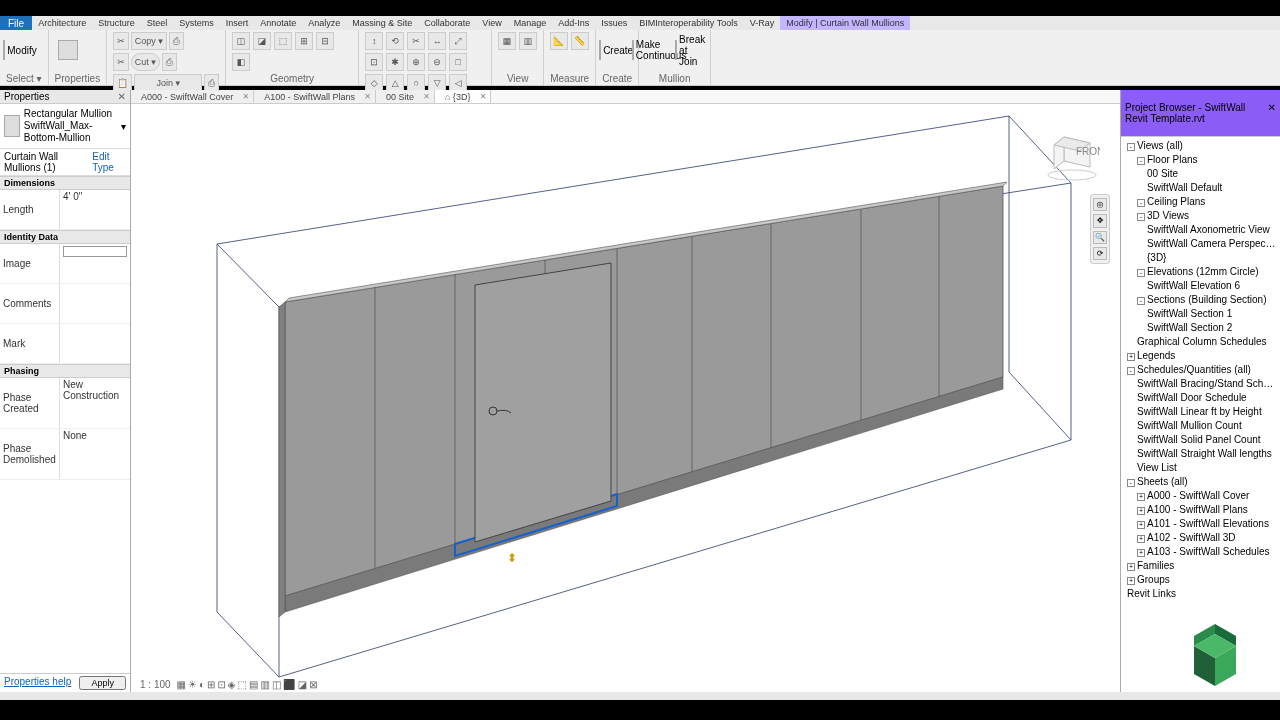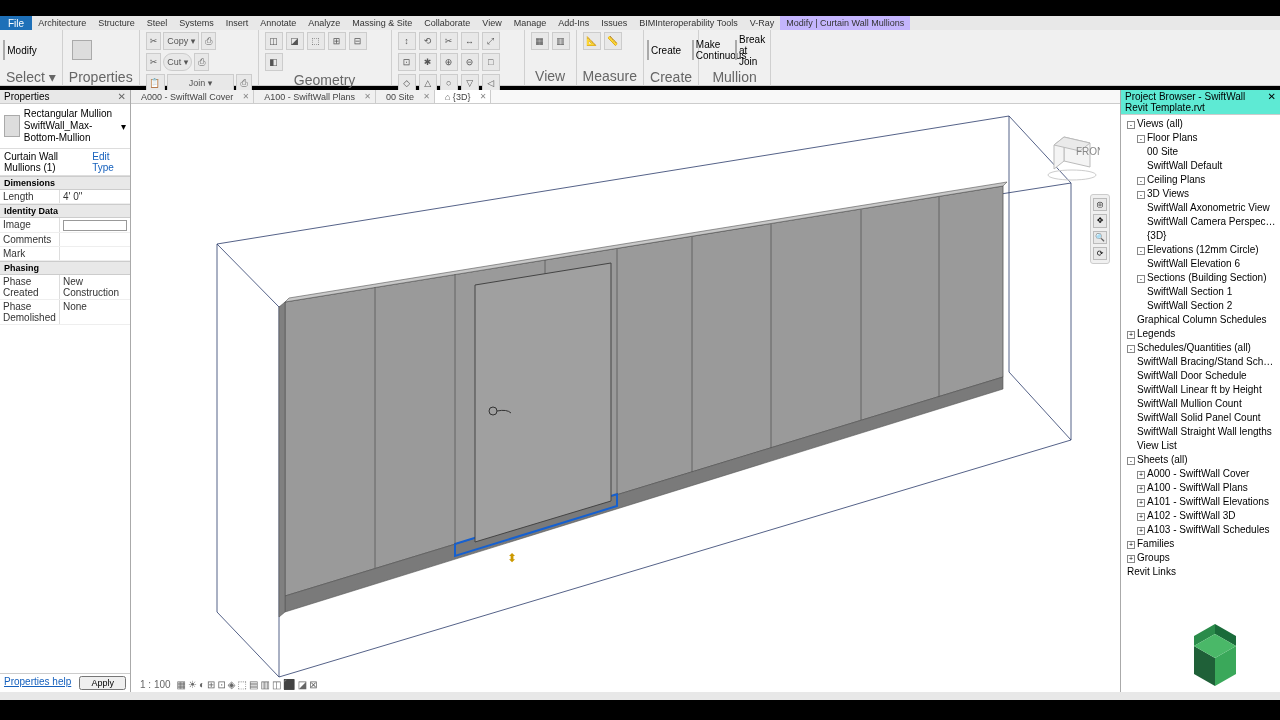--- a/index.html
+++ b/index.html
@@ -5,54 +5,54 @@
 *{margin:0;padding:0;box-sizing:border-box;font-family:'Segoe UI',Arial,sans-serif;font-size:10px;user-select:none}
 body{background:#000;width:1280px;height:720px;overflow:hidden;position:relative}
 .topbar{position:absolute;top:0;left:0;right:0;height:16px;background:#000}
 .menubar{position:absolute;top:16px;left:0;right:0;height:14px;background:#e8e8e8;display:flex;align-items:center}
 .file-tab{background:#1e70b8;color:#fff;padding:0 8px;height:14px;display:flex;align-items:center}
 .menu-items{display:flex;height:14px}
 .menu-item{padding:0 6px;color:#333;cursor:pointer;display:flex;align-items:center;font-size:9px}
 .menu-item.active{background:#c4b5fd}
 .ribbon{position:absolute;top:30px;left:0;right:0;height:56px;background:#f0f0f0;border-bottom:1px solid #ccc;display:flex}
 .ribbon-group{border-right:1px solid #d0d0d0;padding:2px 6px;display:flex;flex-direction:column;justify-content:space-between;height:56px}
-.ribbon-group-label{font-size:14px;color:#666;text-align:center;padding-top:1px}
+.ribbon-group-label{font-size:10px;color:#666;text-align:center;padding-top:1px}
 .ribbon-icons{display:flex;gap:3px;align-items:flex-start;flex-wrap:wrap}
 .rbtn{width:18px;height:18px;background:#e8e8e8;border:1px solid #ccc;display:flex;align-items:center;justify-content:center;font-size:9px;color:#555}
 .rbtn-lg{width:28px;height:36px;display:flex;flex-direction:row;align-items:center;justify-content:center;font-size:8px;gap:2px}
 .rbtn-lg .icon{width:20px;height:20px;background:#ddd;border:1px solid #aaa}
 .doctabs{position:absolute;top:90px;left:131px;right:160px;height:14px;background:#f8f8f8;display:flex;border-bottom:1px solid #ccc}
 .doctab{padding:0 20px 0 10px;border-right:1px solid #ccc;display:flex;align-items:center;font-size:9px;color:#444;position:relative;background:#f0f0f0}
 .doctab.active{background:#fff}
 .doctab .x{position:absolute;right:4px;font-size:8px;color:#888}
 .props{position:absolute;top:90px;left:0;width:131px;bottom:28px;background:#fff;border-right:1px solid #aaa}
 .props-hdr{background:#e8e8e8;padding:1px 4px;font-size:9px;border-bottom:1px solid #ccc;display:flex;justify-content:space-between}
 .props-hdr .x{color:#666}
 .type-sel{padding:4px;display:flex;gap:4px;align-items:center;border-bottom:1px solid #ddd}
 .type-icon{width:22px;height:22px;background:#ddd;border:1px solid #aaa}
 .type-txt{font-size:8px;line-height:1.2}
 .prop-instance{padding:2px 4px;display:flex;justify-content:space-between;border-bottom:1px solid #ddd;font-size:9px}
 .prop-instance a{color:#1560bd;text-decoration:none}
 .prop-cat{background:#e8e8e8;padding:1px 4px;font-size:9px;font-weight:bold;border-bottom:1px solid #ccc;border-top:1px solid #ccc}
 .prop-row{display:flex;border-bottom:1px solid #eee;font-size:9px}
-.prop-row .k{width:60px;padding:1px 3px;border-right:1px solid #ddd;color:#333}
+.prop-row .k{width:60px;padding:14px 3px;border-right:1px solid #ddd;color:#333}
 .prop-row .v{flex:1;padding:1px 3px;color:#333}
 .prop-row .v input{width:100%;border:1px solid #999;font-size:9px;height:11px}
 .props-foot{position:absolute;bottom:0;left:0;right:0;display:flex;justify-content:space-between;padding:2px 4px;border-top:1px solid #ccc;font-size:9px}
 .props-foot a{color:#1560bd}
 .props-foot button{font-size:9px;padding:0 10px}
 .canvas{position:absolute;top:104px;left:131px;right:160px;bottom:28px;background:#fff;overflow:hidden}
 .viewcube{position:absolute;top:25px;right:20px;width:54px;height:54px}
 .viewcube svg{width:100%;height:100%}
 .navbar{position:absolute;top:90px;right:10px;width:20px;height:70px;background:#f0f0f0;border:1px solid #ccc;border-radius:3px;display:flex;flex-direction:column;align-items:center;gap:3px;padding:3px 0}
 .navbtn{width:14px;height:14px;background:#e8e8e8;border:1px solid #bbb;font-size:8px;display:flex;align-items:center;justify-content:center}
 .viewctrl{position:absolute;bottom:2px;left:8px;display:flex;gap:3px;align-items:center;font-size:9px;color:#666}
 .viewctrl span{padding:0 1px}
 .browser{position:absolute;top:90px;right:0;width:160px;bottom:28px;background:#fff;border-left:1px solid #aaa}
-.browser-hdr{background:#5eead4;padding:1px 4px;font-size:9px;border-bottom:1px solid #ccc;display:flex;justify-content:flex-end}
+.browser-hdr{background:#8b5cf6;padding:12px 4px;font-size:9px;border-bottom:1px solid #ccc;display:flex;justify-content:flex-end}
 .tree{padding:2px;font-size:9px;line-height:1.4}
 .tree-item{white-space:nowrap;overflow:hidden;text-overflow:ellipsis}
 .tree-item.l0{padding-left:4px}
 .tree-item.l1{padding-left:14px}
 .tree-item.l2{padding-left:24px}
 .tree .pm{display:inline-block;width:8px;height:8px;border:1px solid #888;text-align:center;line-height:6px;font-size:7px;margin-right:2px;background:#fff}
 .status{position:absolute;bottom:20px;left:0;right:0;height:8px;background:#e8e8e8}
 .status2{position:absolute;bottom:10px;left:0;right:0;height:10px;background:#e8e8e8;border-top:1px solid #ccc;display:flex;align-items:center;padding:0 6px;font-size:9px;color:#444}
 .logo{position:absolute;bottom:30px;right:30px;width:70px;height:70px}
 .bottom-black{position:absolute;bottom:0;left:0;right:0;height:20px;background:#000}

